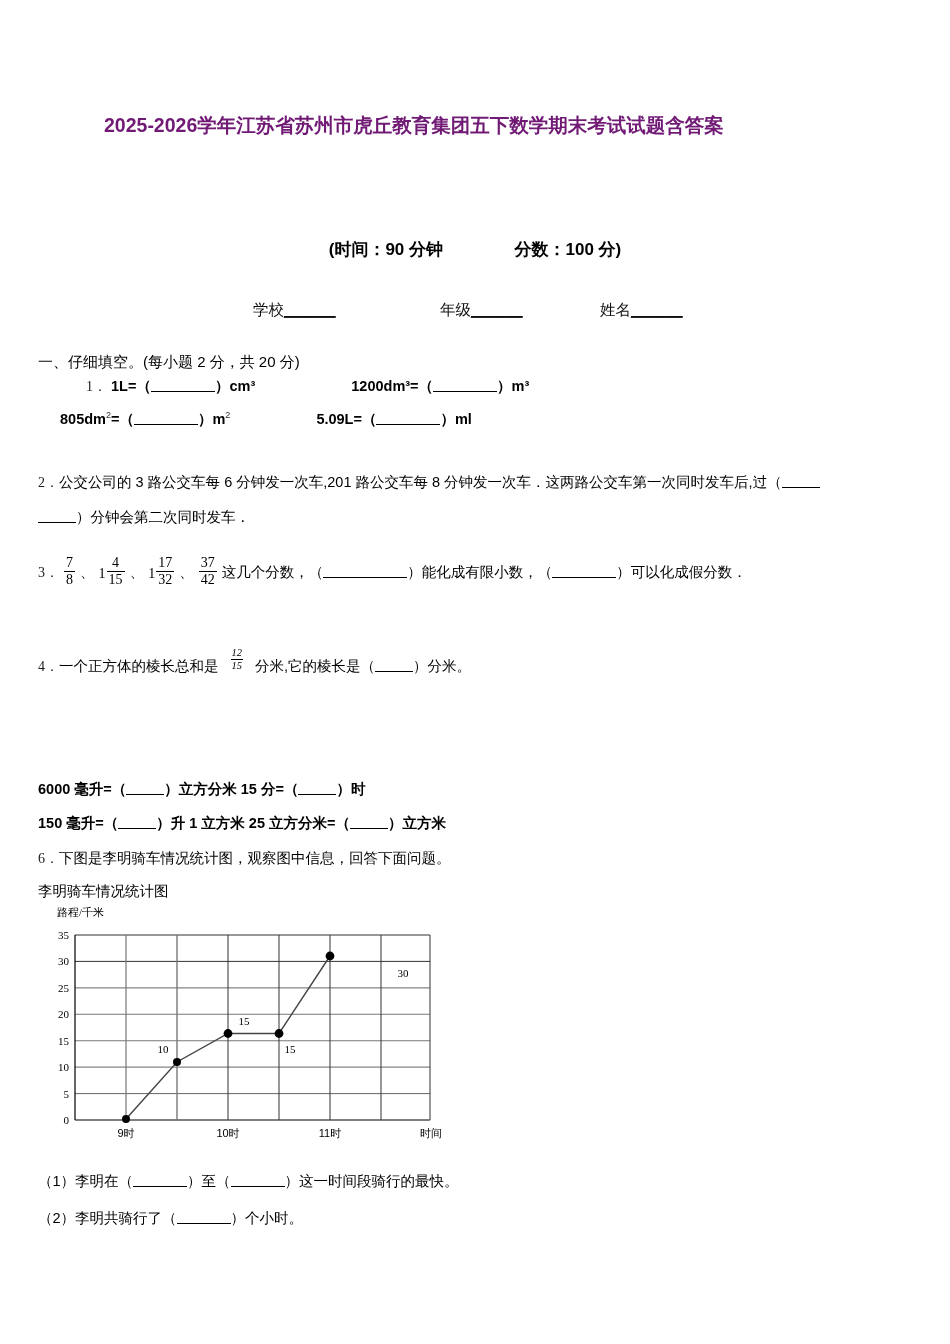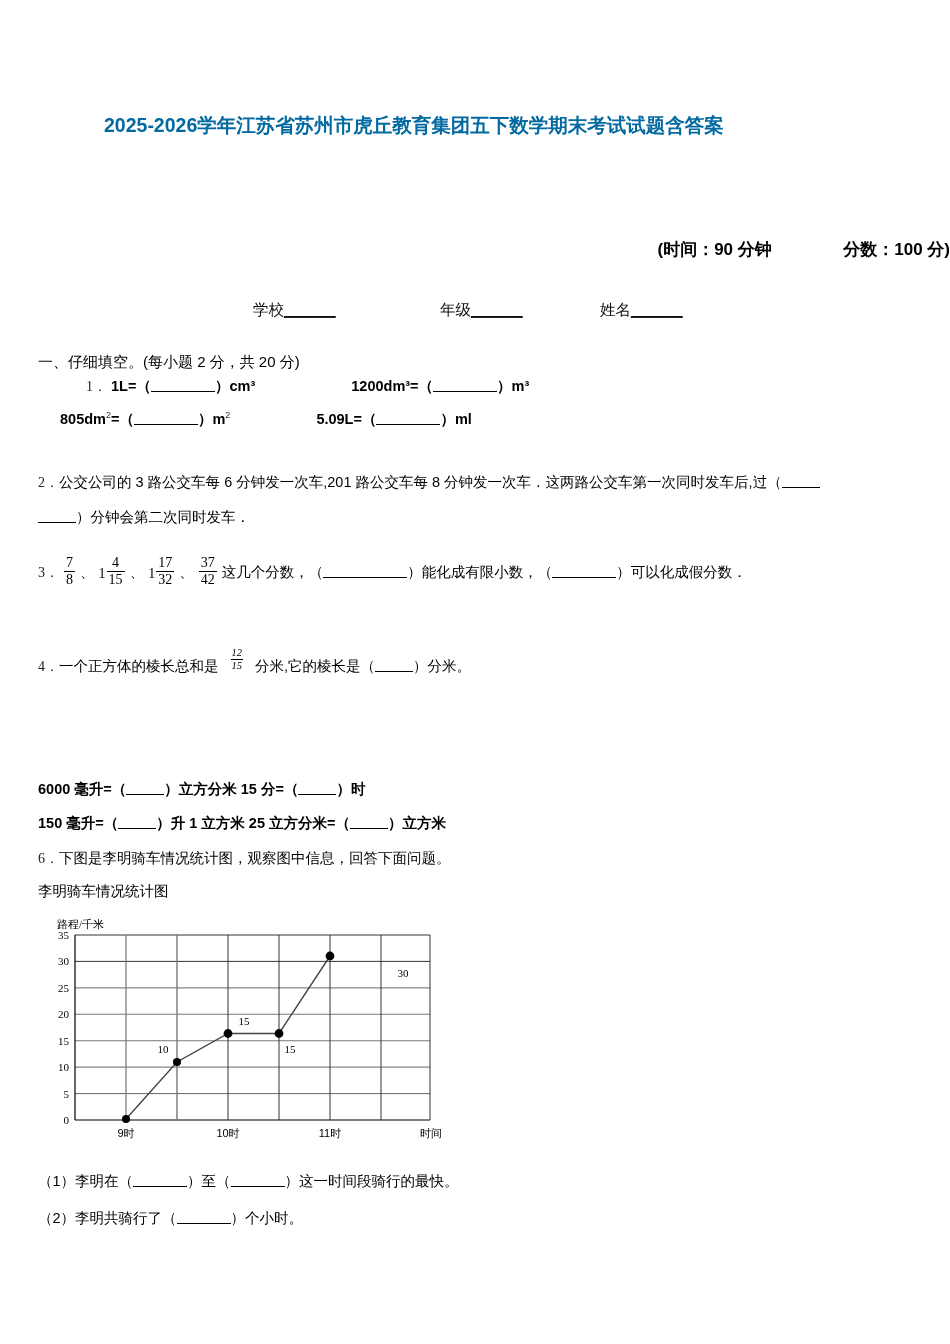--- a/index.html
+++ b/index.html
@@ -28,30 +28,30 @@
   .doc-title {
     position: absolute;
     left: 104px;
     top: 112px;
     width: 770px;
     font-family: "Liberation Sans", "DejaVu Sans", sans-serif;
     font-weight: bold;
     font-size: 19.5px;
     letter-spacing: 0px;
     white-space: nowrap;
-    color: #0369a1;
+    color: #701a75;
   }
 
   
   .meta-line {
     position: absolute;
     left: 0;
     top: 238px;
     width: 950px;
-    text-align: right;
+    text-align: center;
     font-family: "Liberation Sans", "DejaVu Sans", sans-serif;
     font-weight: bold;
     font-size: 17px;
   }
   .meta-line .gap {
     display: inline-block;
     width: 62px;
   }
 
   
@@ -165,21 +165,21 @@
   .chart-wrap {
     position: absolute;
     left: 45px;
     top: 905px;
     width: 430px;
     height: 245px;
   }
   .chart-ylabel {
     position: absolute;
     left: 12px;
-    top: 12px;
+    top: 0px;
     font-family: Liberation Serif, serif;
     font-size: 11px;
     white-space: nowrap;
   }
   .chart-xlabel {
     position: absolute;
     left: 375px;
     top: 221px;
     font-family: Liberation Mono, monospace;
     font-size: 11px;

